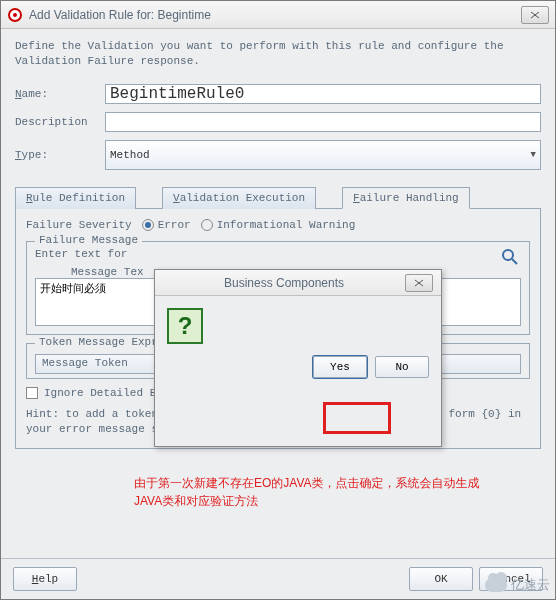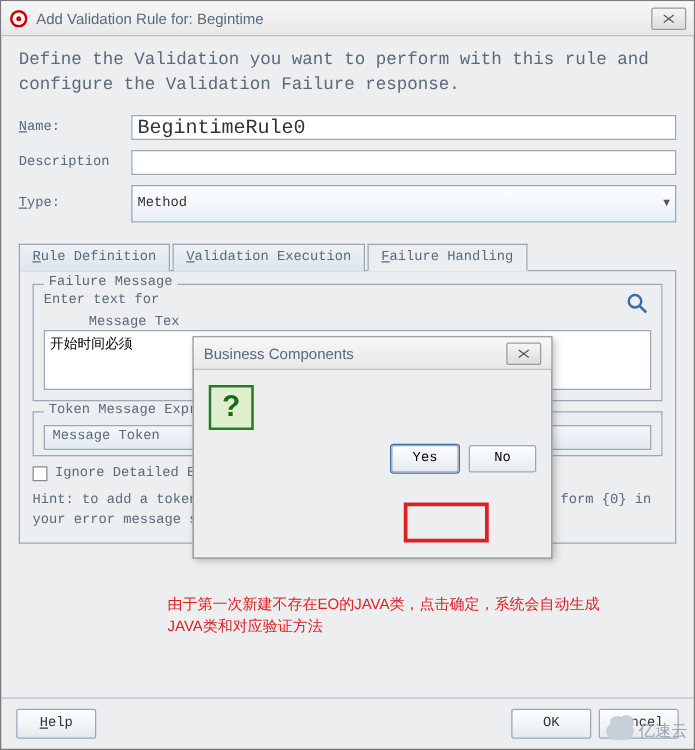--- a/index.html
+++ b/index.html
@@ -3,28 +3,28 @@
 <meta charset="utf-8">
 <style>
 * { box-sizing: border-box; margin: 0; padding: 0; }
 body { font-family: "Microsoft YaHei", Arial, sans-serif; font-size: 11px; background: #fff; width: 556px; height: 600px; position: relative; }
 .window { width: 556px; height: 600px; border: 1px solid #7a7a7a; background: #eceef0; display: flex; flex-direction: column; }
 .titlebar { height: 28px; background: linear-gradient(#f7f7f7,#e8e8e8); border-bottom: 1px solid #c0c0c0; display: flex; align-items: center; padding: 0 6px; }
 .titlebar .icon { width: 16px; height: 16px; margin-right: 6px; display: flex; align-items: center; justify-content: center; }
 .titlebar .title { flex: 1; color: #5a6a7a; font-size: 12px; }
 .close-btn { width: 28px; height: 18px; border: 1px solid #9a9a9a; border-radius: 2px; background: linear-gradient(#f5f5f5,#ddd); display: flex; align-items: center; justify-content: center; font-size: 10px; }
 .content { flex: 1; padding: 10px 14px 6px 14px; display: flex; flex-direction: column; }
-.intro { color: #5a6a7a; font-family: "Courier New", monospace; font-size: 14px; line-height: 1.4; margin-bottom: 14px; }
+.intro { color: #5a6a7a; font-family: "Courier New", monospace; font-size: 11px; line-height: 1.4; margin-bottom: 14px; }
 .row { display: flex; align-items: center; margin-bottom: 8px; }
 .label { width: 90px; color: #5a6a7a; font-family: "Courier New", monospace; font-size: 11px; }
 .label .u { text-decoration: underline; }
 .input { flex: 1; height: 20px; border: 1px solid #9aa8b8; background: #fff; padding: 0 4px; font-family: "Courier New", monospace; font-size: 16px; color: #333; }
 .select { flex: 1; height: 18px; border: 1px solid #9aa8b8; background: linear-gradient(#fff,#e8eef5); padding: 14px 4px; font-family: "Courier New", monospace; font-size: 11px; color: #333; display: flex; align-items: center; justify-content: space-between; }
 .select .arrow { font-size: 9px; color: #555; }
-.tabs { display: flex; margin-top: 8px; border-bottom: 1px solid #9aa8b8; }
+.tabs { display: flex; margin-top: 8px; border-bottom: 1px solid #9aa8b8; gap: 24px; }
 .tab { padding: 4px 10px; border: 1px solid #9aa8b8; border-bottom: none; background: linear-gradient(#eef2f7,#dce4ee); font-family: "Courier New", monospace; font-size: 11px; color: #5a6a7a; margin-right: 2px; position: relative; top: 1px; }
 .tab.active { background: #eceef0; border-bottom: 1px solid #eceef0; }
 .tab .u { text-decoration: underline; }
 .pane { border: 1px solid #9aa8b8; border-top: none; padding: 10px; }
 .sev-row { display: flex; align-items: center; font-family: "Courier New", monospace; font-size: 11px; color: #5a6a7a; margin-bottom: 10px; }
 .radio { width: 12px; height: 12px; border: 1px solid #888; border-radius: 50%; margin: 0 4px 0 10px; display: inline-flex; align-items: center; justify-content: center; }
 .radio.checked::after { content: ""; width: 6px; height: 6px; background: #3a6ea5; border-radius: 50%; }
 .fieldset { border: 1px solid #9aa8b8; padding: 6px 8px 8px 8px; margin-bottom: 8px; position: relative; }
 .legend { position: absolute; top: -8px; left: 8px; background: #eceef0; padding: 0 4px; font-family: "Courier New", monospace; font-size: 11px; color: #5a6a7a; }
 .msg-row { display: flex; align-items: center; margin-top: 6px; padding-left: 36px; }
@@ -38,21 +38,21 @@
 .hint { font-family: "Courier New", monospace; font-size: 11px; color: #5a6a7a; line-height: 1.4; }
 .footer { border-top: 1px solid #b8c0ca; padding: 8px 12px; display: flex; align-items: center; }
 .btn { height: 24px; min-width: 64px; border: 1px solid #9aa8b8; background: linear-gradient(#fdfdfe,#e6ebf1); border-radius: 2px; font-family: "Courier New", monospace; font-size: 11px; color: #333; padding: 0 10px; cursor: pointer; display: inline-flex; align-items: center; justify-content: center; }
 .btn .u { text-decoration: underline; }
 .footer .spacer { flex: 1; }
 .footer .btn + .btn { margin-left: 6px; }
 
 
 .modal { position: absolute; left: 154px; top: 269px; width: 288px; height: 178px; border: 1px solid #888; background: #eceef0; box-shadow: 2px 2px 6px rgba(0,0,0,0.25); }
 .modal .m-title { height: 26px; background: linear-gradient(#f7f7f7,#e8e8e8); border-bottom: 1px solid #c0c0c0; display: flex; align-items: center; padding: 0 8px; font-size: 12px; color: #5a6a7a; }
-.modal .m-title .t { flex: 1; }
+.modal .m-title .t { flex: 1; text-align: center; }
 .m-body { padding: 12px 12px 6px 12px; display: flex; }
 .q-icon { width: 36px; height: 36px; border: 2px solid #2a7a2a; background: #dff0d0; display: flex; align-items: center; justify-content: center; font-size: 24px; font-weight: bold; color: #1a6a1a; margin-right: 12px; flex-shrink: 0; }
 .m-text { font-family: "Courier New", monospace; font-size: 11px; color: #5a6a7a; line-height: 1.4; }
 .m-buttons { display: flex; justify-content: flex-end; padding: 6px 12px 10px 12px; gap: 8px; }
 .m-btn { height: 22px; width: 54px; border: 1px solid #9aa8b8; background: linear-gradient(#fdfdfe,#e6ebf1); border-radius: 2px; font-family: "Courier New", monospace; font-size: 11px; display: inline-flex; align-items: center; justify-content: center; }
 .m-btn.default { box-shadow: 0 0 0 1px #3a6ea5; }
 .highlight-box { position: absolute; left: 168px; top: 132px; width: 68px; height: 32px; border: 3px solid #e02020; pointer-events: none; }
 
 
 .annot { position: absolute; left: 134px; top: 474px; width: 360px; color: #e02020; font-size: 12px; line-height: 1.5; font-family: "Microsoft YaHei", sans-serif; pointer-events: none; font-weight: 500; }
@@ -104,20 +104,27 @@
       </div>
     </div>
 
     <div class="tabs">
       <div class="tab"><span class="u">R</span>ule Definition</div>
       <div class="tab"><span class="u">V</span>alidation Execution</div>
       <div class="tab active"><span class="u">F</span>ailure Handling</div>
     </div>
 
     <div class="pane">
+      <div class="sev-row">
+        <span>Failure Severity</span>
+        <span class="radio checked"></span>
+        <span><span class="u">E</span>rror</span>
+        <span class="radio"></span>
+        <span>Informational <span class="u">W</span>arning</span>
+      </div>
 
       <div class="fieldset">
         <div class="legend">Failure Message</div>
         <div class="msg-label" style="margin-bottom:6px;">Enter text for</div>
         <div class="msg-row" style="position:relative;">
           <span class="msg-label"><span class="u">M</span>essage Tex</span>
           <div class="msg-input-wrap">
             <span class="search-glyph" style="position:absolute; right:2px; top:-24px;">
               <svg width="18" height="18">
                   <circle cx="7" cy="7" r="5" fill="none" stroke="#3a6ea5" stroke-width="2"></circle>

